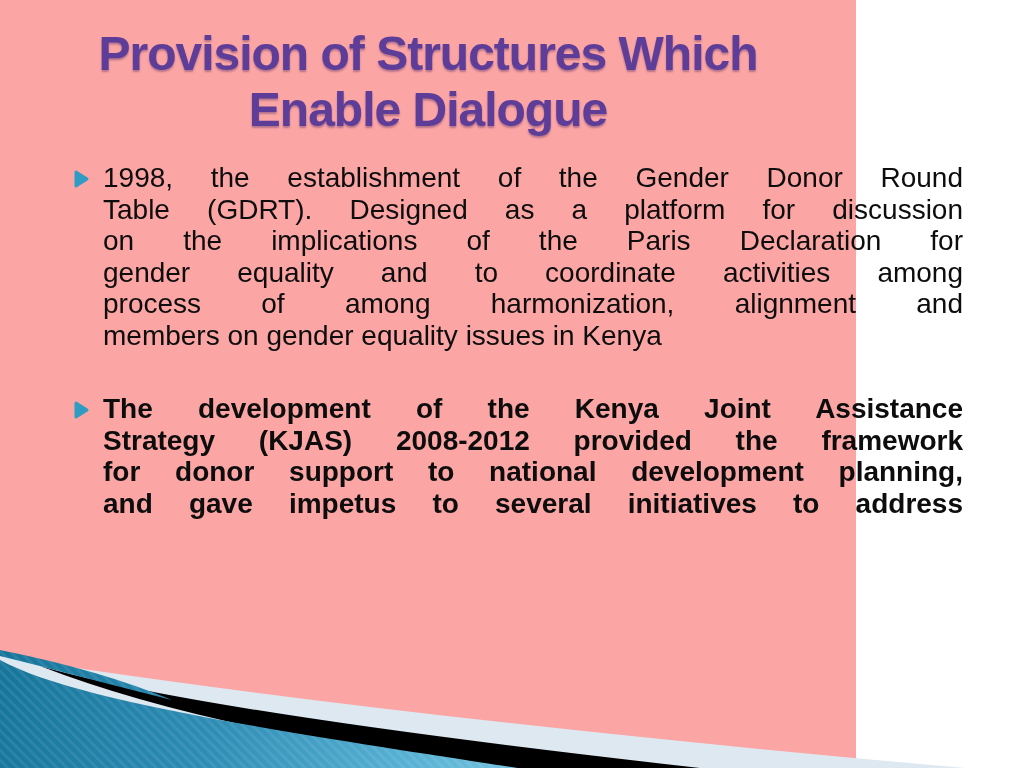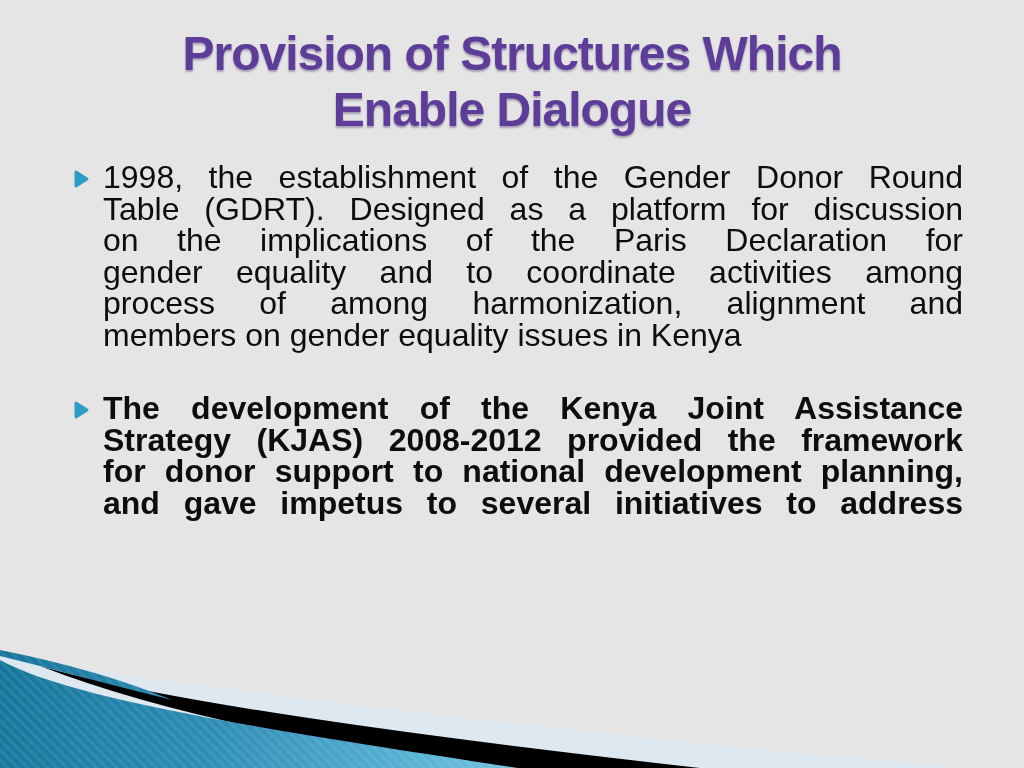--- a/index.html
+++ b/index.html
@@ -1,40 +1,40 @@
 <!DOCTYPE html>
 <html><head>
 <meta charset="utf-8">
 <style>
   html,body{margin:0;padding:0;}
   body{
     width:1024px;height:768px;overflow:hidden;background:#ffffff;
     font-family:"Liberation Sans", sans-serif;
     position:relative;
   }
-  .slide{position:absolute;inset:0;width:1024px;height:768px;background:#e5e5e5;}
+  .slide{position:absolute;inset:0;width:856px;height:768px;background:#fca5a5;}
 
   
   .title{
     position:absolute;top:26px;left:40px;right:40px;
     text-align:center;
     color:#5e3d99;
     font-weight:700;
     font-size:48px;
     line-height:56px;
     letter-spacing:-1px;
     text-shadow:0 2px 2px rgba(48,24,88,0.35);
   }
   .title-line{white-space:nowrap;}
 
   
   .content{
     position:absolute;left:103px;top:162px;width:860px;
     color:#0d0d0d;
-    font-size:32px;
+    font-size:28px;
     line-height:31.5px;
   }
   .bullet{position:relative;margin:0 0 0 0;}
   .bullet + .bullet{margin-top:42px;font-weight:bold;}
   .bullet-arrow{
     position:absolute;left:-30px;top:7px;width:17px;height:20px;
     display:block;
   }
   .bline{
     text-align:justify;

